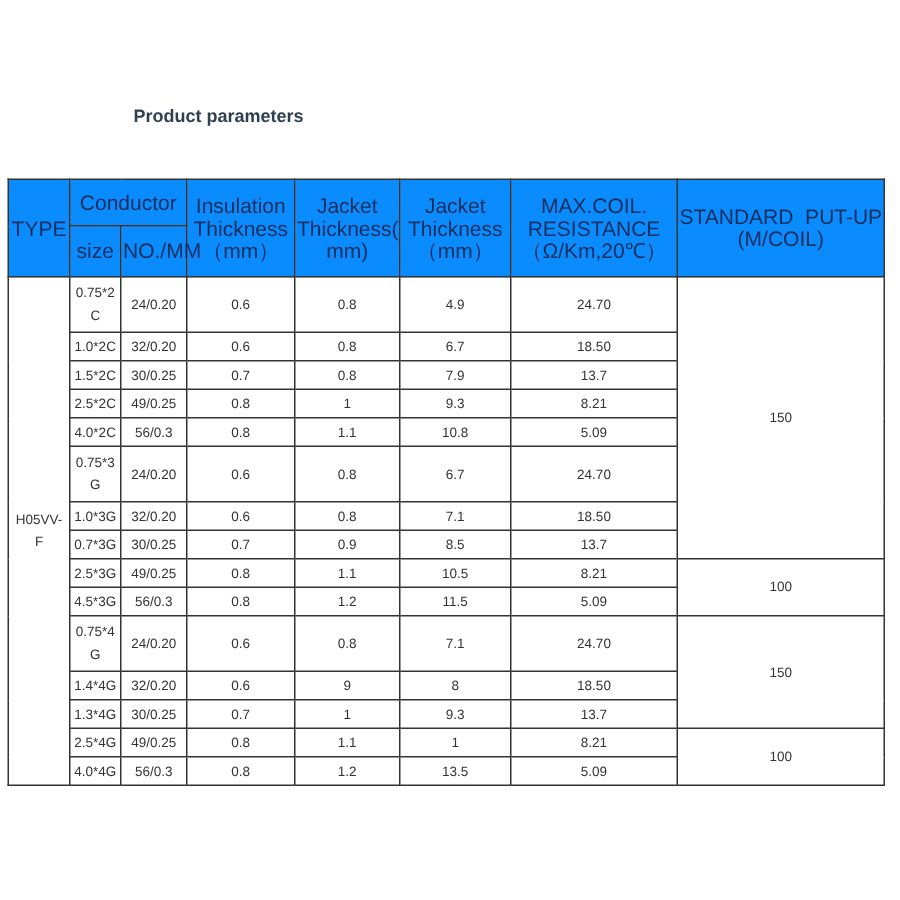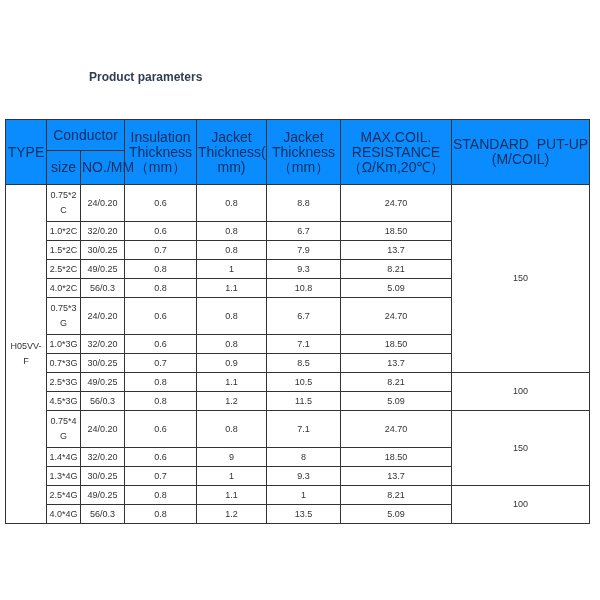--- a/index.html
+++ b/index.html
@@ -111,21 +111,21 @@
         <div>H05VV-</div>
         <div>F</div>
       </td>
       <td>
         <div>0.75*2</div>
         <div>C</div>
       </td>
       <td>24/0.20</td>
       <td>0.6</td>
       <td>0.8</td>
-      <td>8.8</td>
+      <td>4.9</td>
       <td>24.70</td>
       <td rowspan="8">150</td>
     </tr>
 
     <tr class="short">
       <td>1.0*2C</td>
       <td>32/0.20</td>
       <td>0.6</td>
       <td>0.8</td>
       <td>6.7</td>

